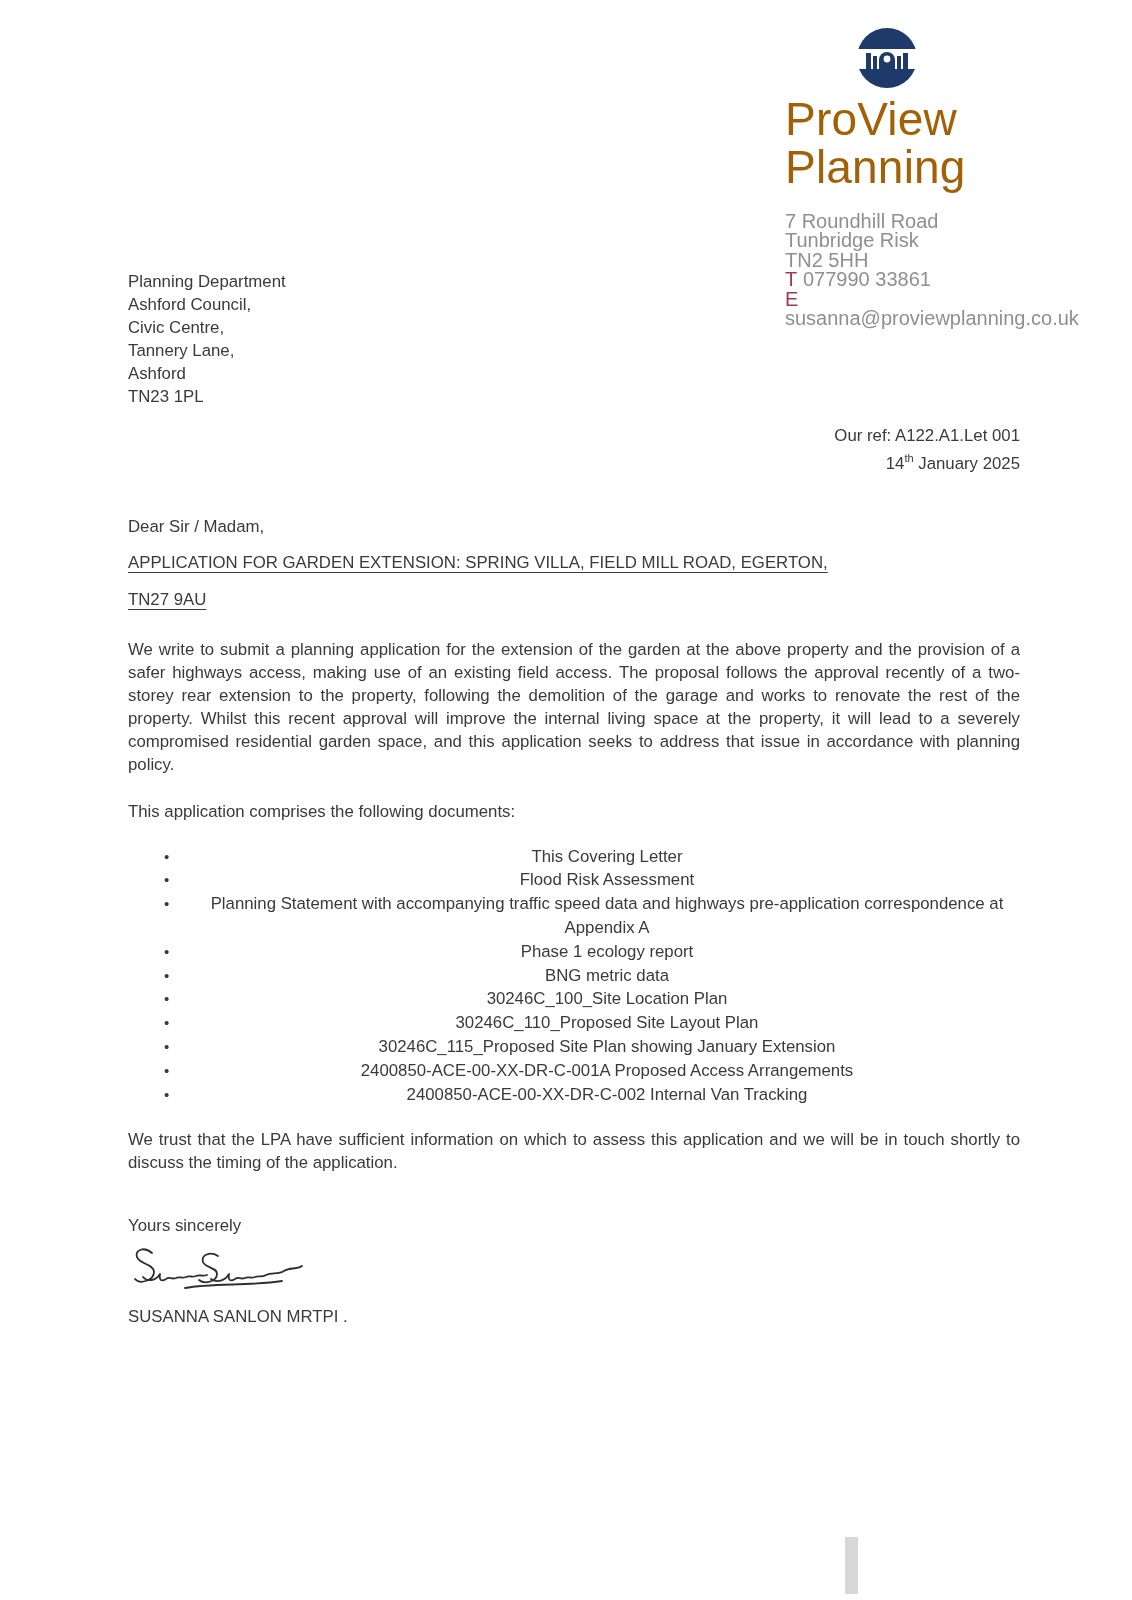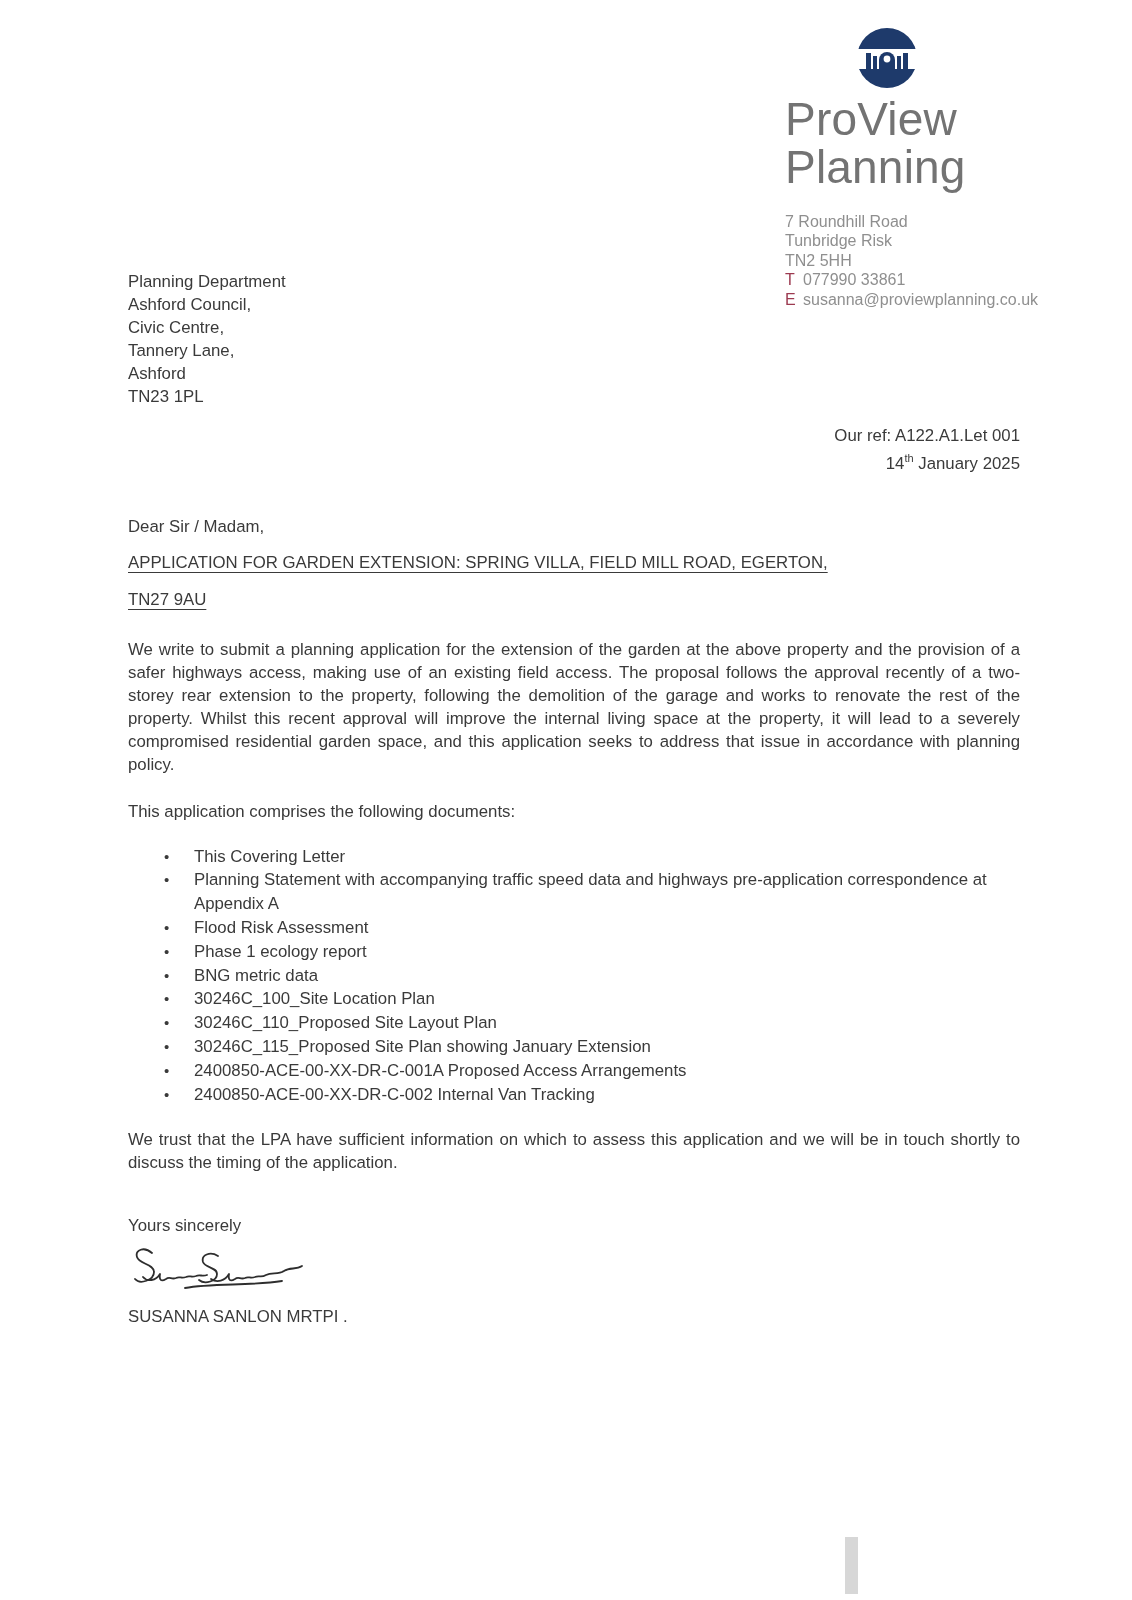--- a/index.html
+++ b/index.html
@@ -7,33 +7,33 @@
     position: relative;
     width: 1132px;
     height: 1600px;
     background: #ffffff;
     font-family: "Liberation Sans", "DejaVu Sans", sans-serif;
     color: #3a3a3a;
     overflow: hidden;
   }
   .letterhead { position: absolute; left: 785px; top: 26px; width: 310px; }
   .logo-icon { margin-left: 70px; display: block; }
-  .brand { margin-top: 6px; color: #737373; font-size: 46px; line-height: 1.04; letter-spacing: 0.2px; }
-  .sender { margin-top: 20px; font-size: 16px; line-height: 19.5px; color: #8f8f8f; }
+  .brand { margin-top: 6px; color: #a16207; font-size: 46px; line-height: 1.04; letter-spacing: 0.2px; }
+  .sender { margin-top: 20px; font-size: 20px; line-height: 19.5px; color: #8f8f8f; }
   .sender .lbl { display: inline-block; width: 18px; color: #9c3a50; }
   .content { position: absolute; left: 128px; top: 270px; width: 892px; font-size: 16.8px; line-height: 23px; }
   .recipient { margin: 0 0 16px 0; }
   .ref-block { text-align: right; margin: 0 0 40px 0; }
   .ref-block sup { font-size: 11px; }
   .salutation { margin: 0 0 6px 0; }
   .subject { margin: 0 0 20px 0; line-height: 37px; }
   .subject .u { text-decoration: underline; text-underline-offset: 4px; margin-top: 32px; }
   .para { text-align: justify; margin: 0 0 24px 0; }
   .intro { margin: 0 0 22px 0; }
-  ul.docs { list-style: none; margin: 0 0 22px 0; padding: 0 0 0 66px; }
+  ul.docs { list-style: none; margin: 0 0 22px 0; padding: 0 0 0 66px; text-align: center; }
   ul.docs li { position: relative; line-height: 23.8px; }
   ul.docs li::before { content: "\2022"; position: absolute; left: -30px; top: 0; font-size: 15px; color: #3a3a3a; }
   .signoff { margin: 40px 0 4px 0; }
   .signature { display: block; margin: 4px 0 0 2px; }
   .signatory { margin: 2px 0 0 0; }
   .scroll-thumb { position: absolute; left: 845px; top: 1537px; width: 13px; height: 57px; background: #d7d7d7; }
 </style>
 </head>
 <body>
 
@@ -90,22 +90,22 @@
       <span class="u">TN27 9AU</span>
     </p>
 
     <p class="para">We write to submit a planning application for the extension of the garden at the above property and the provision of a safer highways access, making use of an existing field access. The proposal follows the approval recently of a two-storey rear extension to the property, following the demolition of the garage and works to renovate the rest of the property. Whilst this recent approval will improve the internal living space at the property, it will lead to a severely compromised residential garden space, and this application seeks to address that issue in accordance with planning policy.</p>
 
     <p class="intro">This application comprises the following documents:</p>
 
     <ul class="docs">
 
     <li>This Covering Letter</li>
+        <li>Flood Risk Assessment</li>
         <li>Planning Statement with accompanying traffic speed data and highways pre-application correspondence at Appendix A</li>
-        <li>Flood Risk Assessment</li>
         <li>Phase 1 ecology report</li>
         <li>BNG metric data</li>
         <li>30246C_100_Site Location Plan</li>
         <li>30246C_110_Proposed Site Layout Plan</li>
         <li>30246C_115_Proposed Site Plan showing January Extension</li>
         <li>2400850-ACE-00-XX-DR-C-001A Proposed Access Arrangements</li>
         <li>2400850-ACE-00-XX-DR-C-002 Internal Van Tracking</li>
       </ul>
 
     <p class="para">We trust that the LPA have sufficient information on which to assess this application and we will be in touch shortly to discuss the timing of the application.</p>

